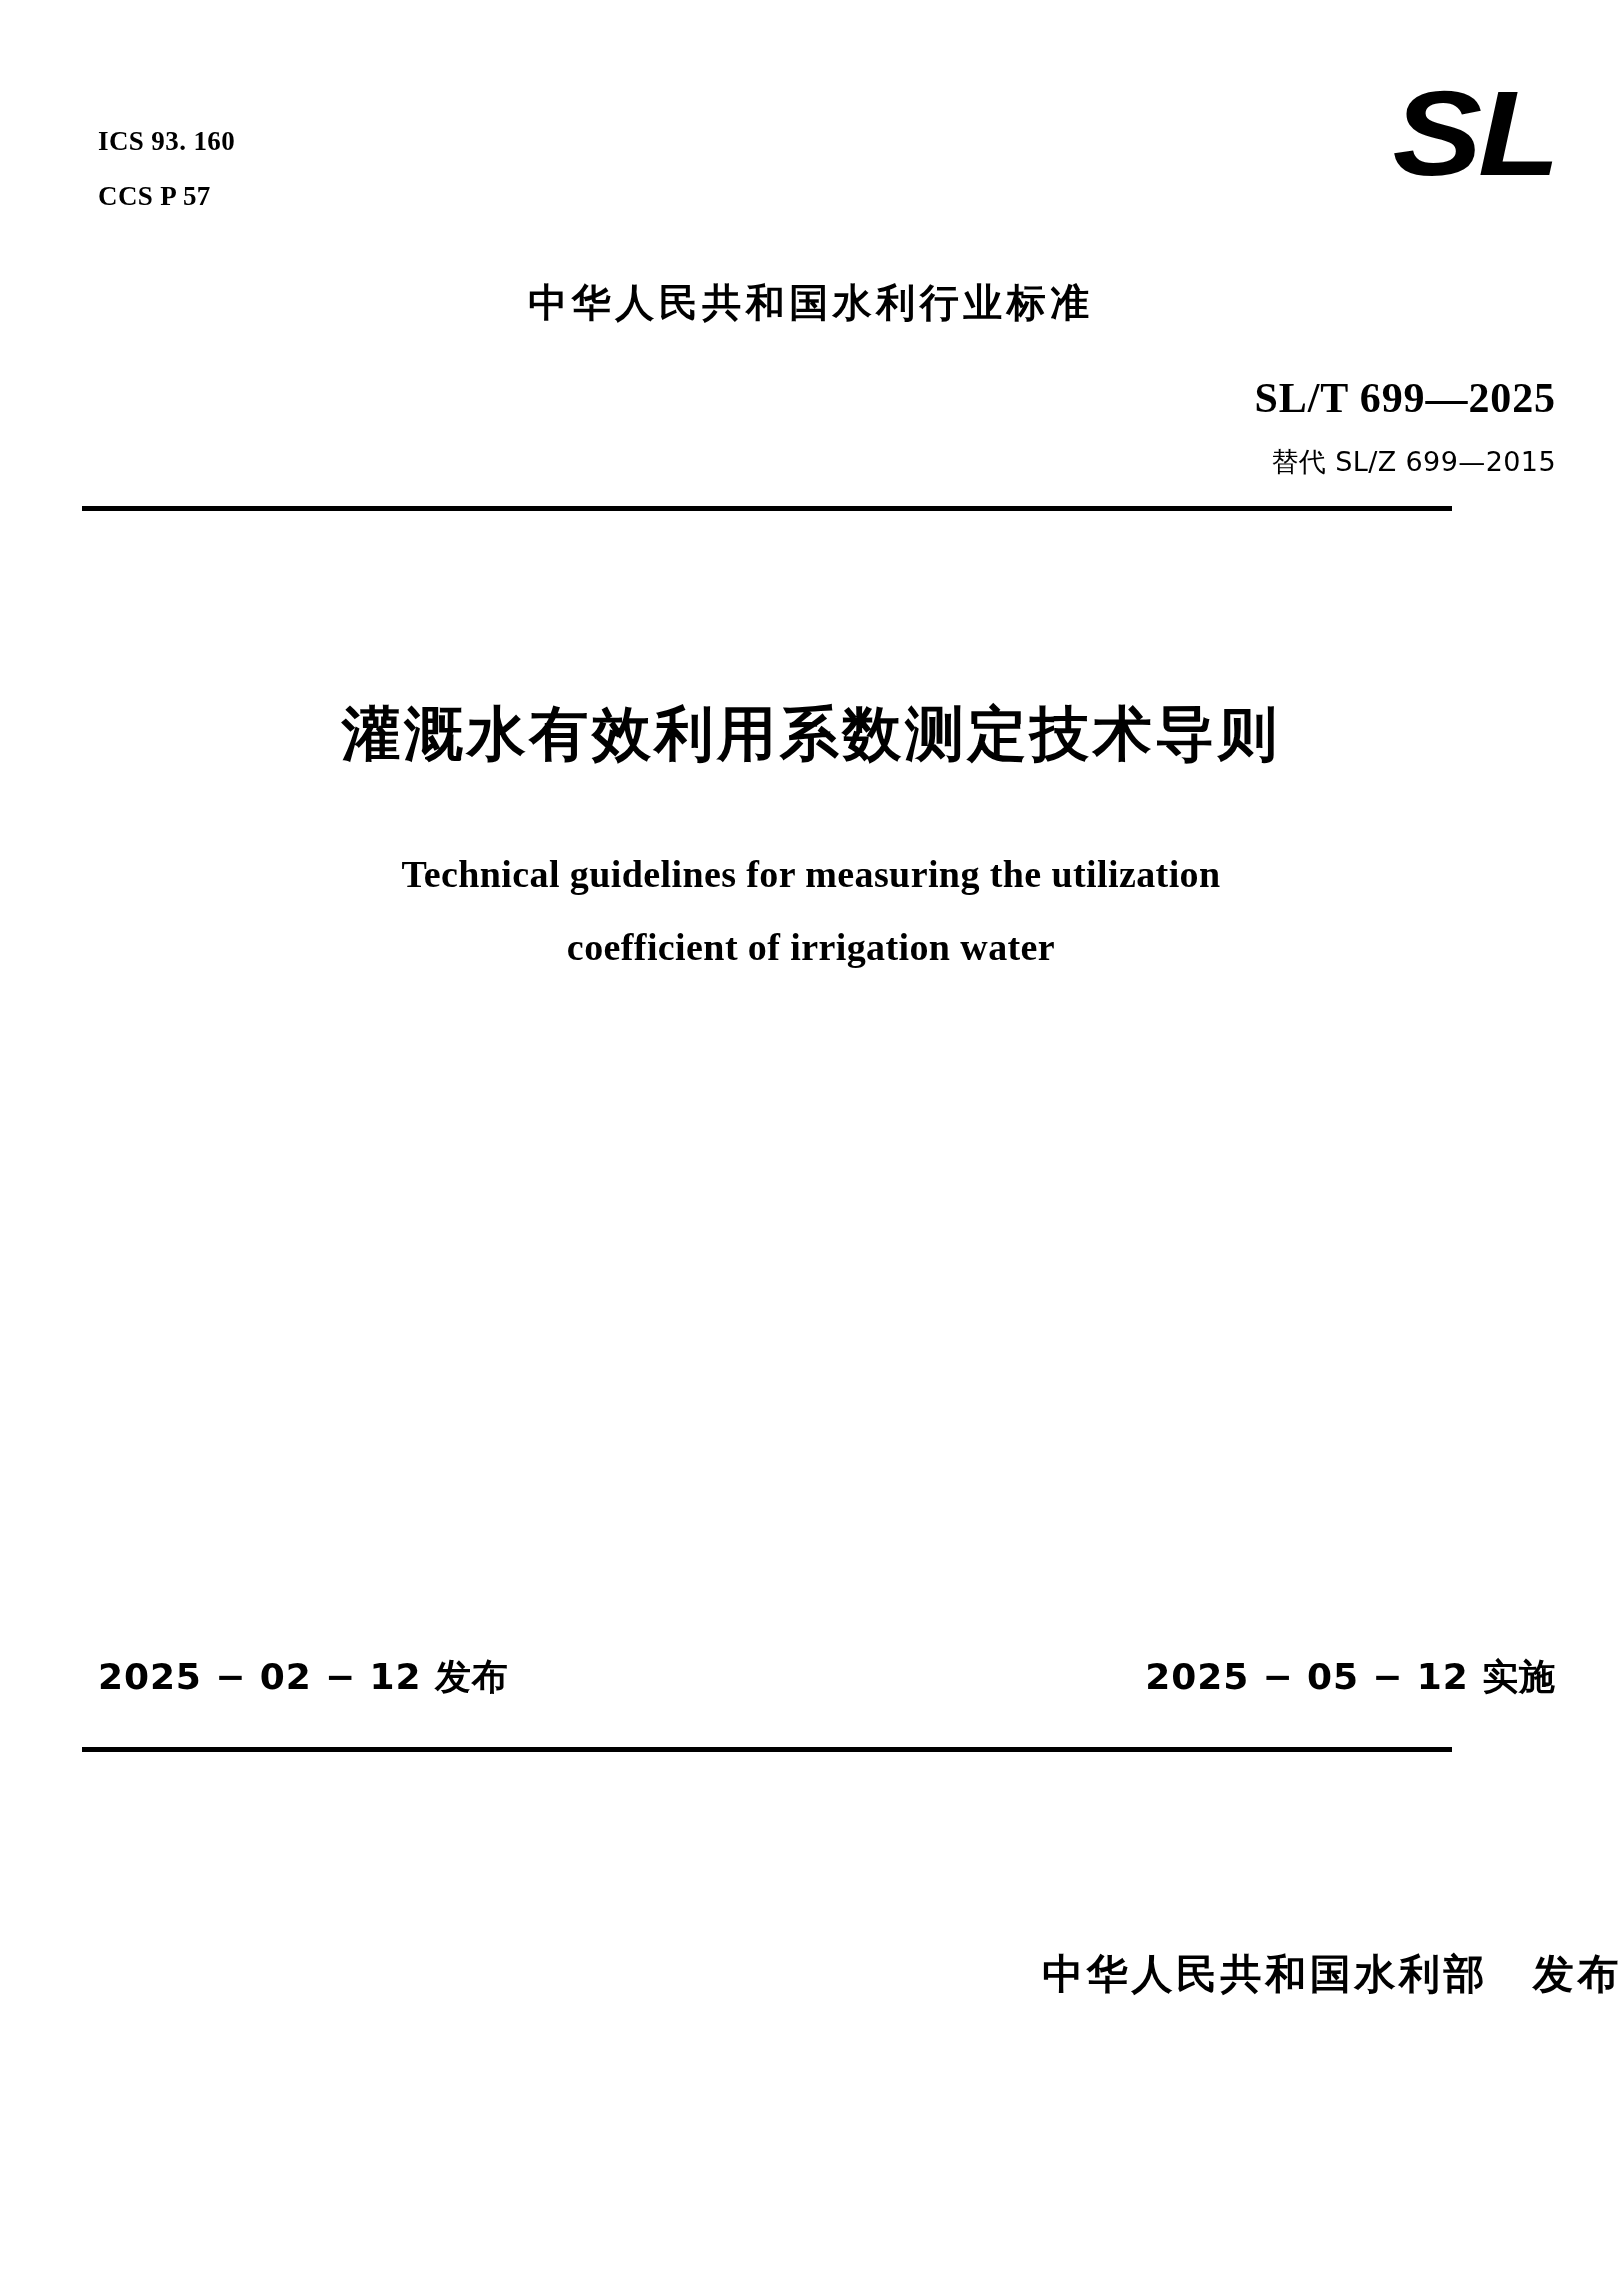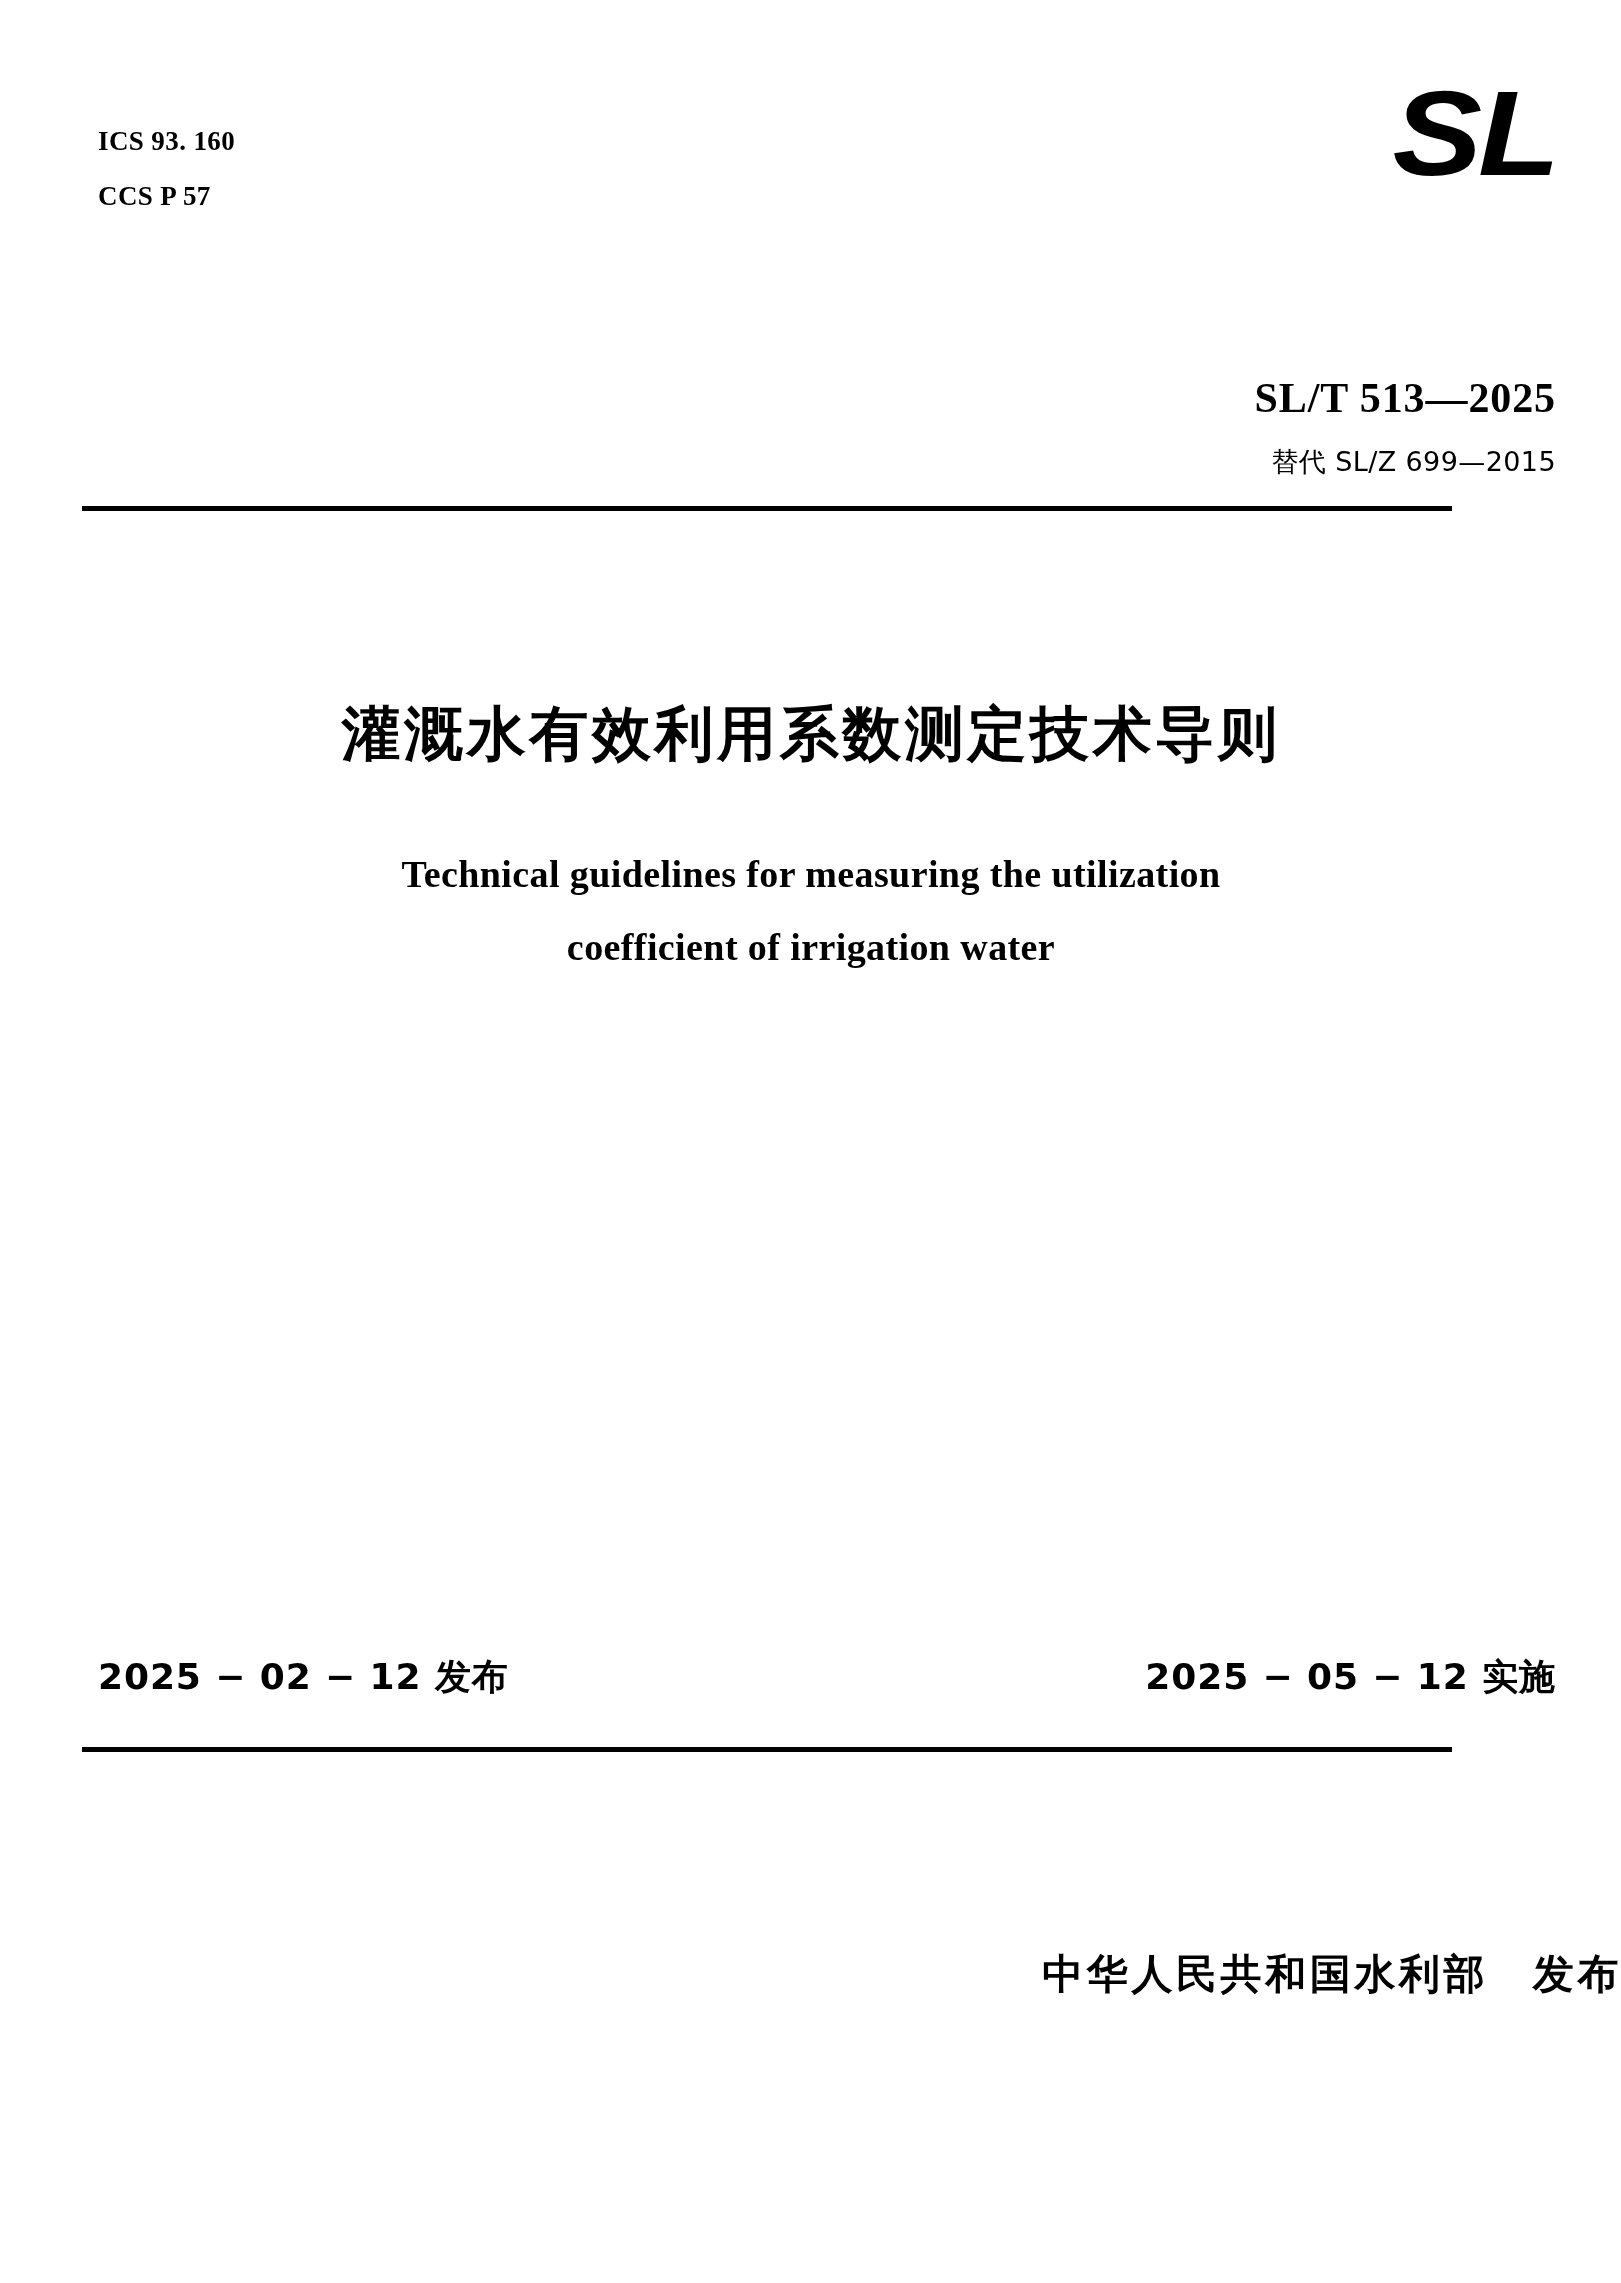--- a/index.html
+++ b/index.html
@@ -166,22 +166,23 @@
 
 <div class="page">
 
   <div class="ics-block">
     <div>ICS 93. 160</div>
     <div>CCS P 57</div>
   </div>
 
   <div class="sl-logo">SL</div>
 
-
-  <div class="std-number">SL/T 513—2025</div>
+  <div class="std-org">中华人民共和国水利行业标准</div>
+
+  <div class="std-number">SL/T 699—2025</div>
   <div class="std-replaces">替代 SL/Z 699—2015</div>
 
   <div class="rule-top"></div>
 
   <div class="title-cn">灌溉水有效利用系数测定技术导则</div>
 
   <div class="title-en">
     <div>Technical guidelines for measuring the utilization</div>
     <div>coefficient of irrigation water</div>
   </div>

